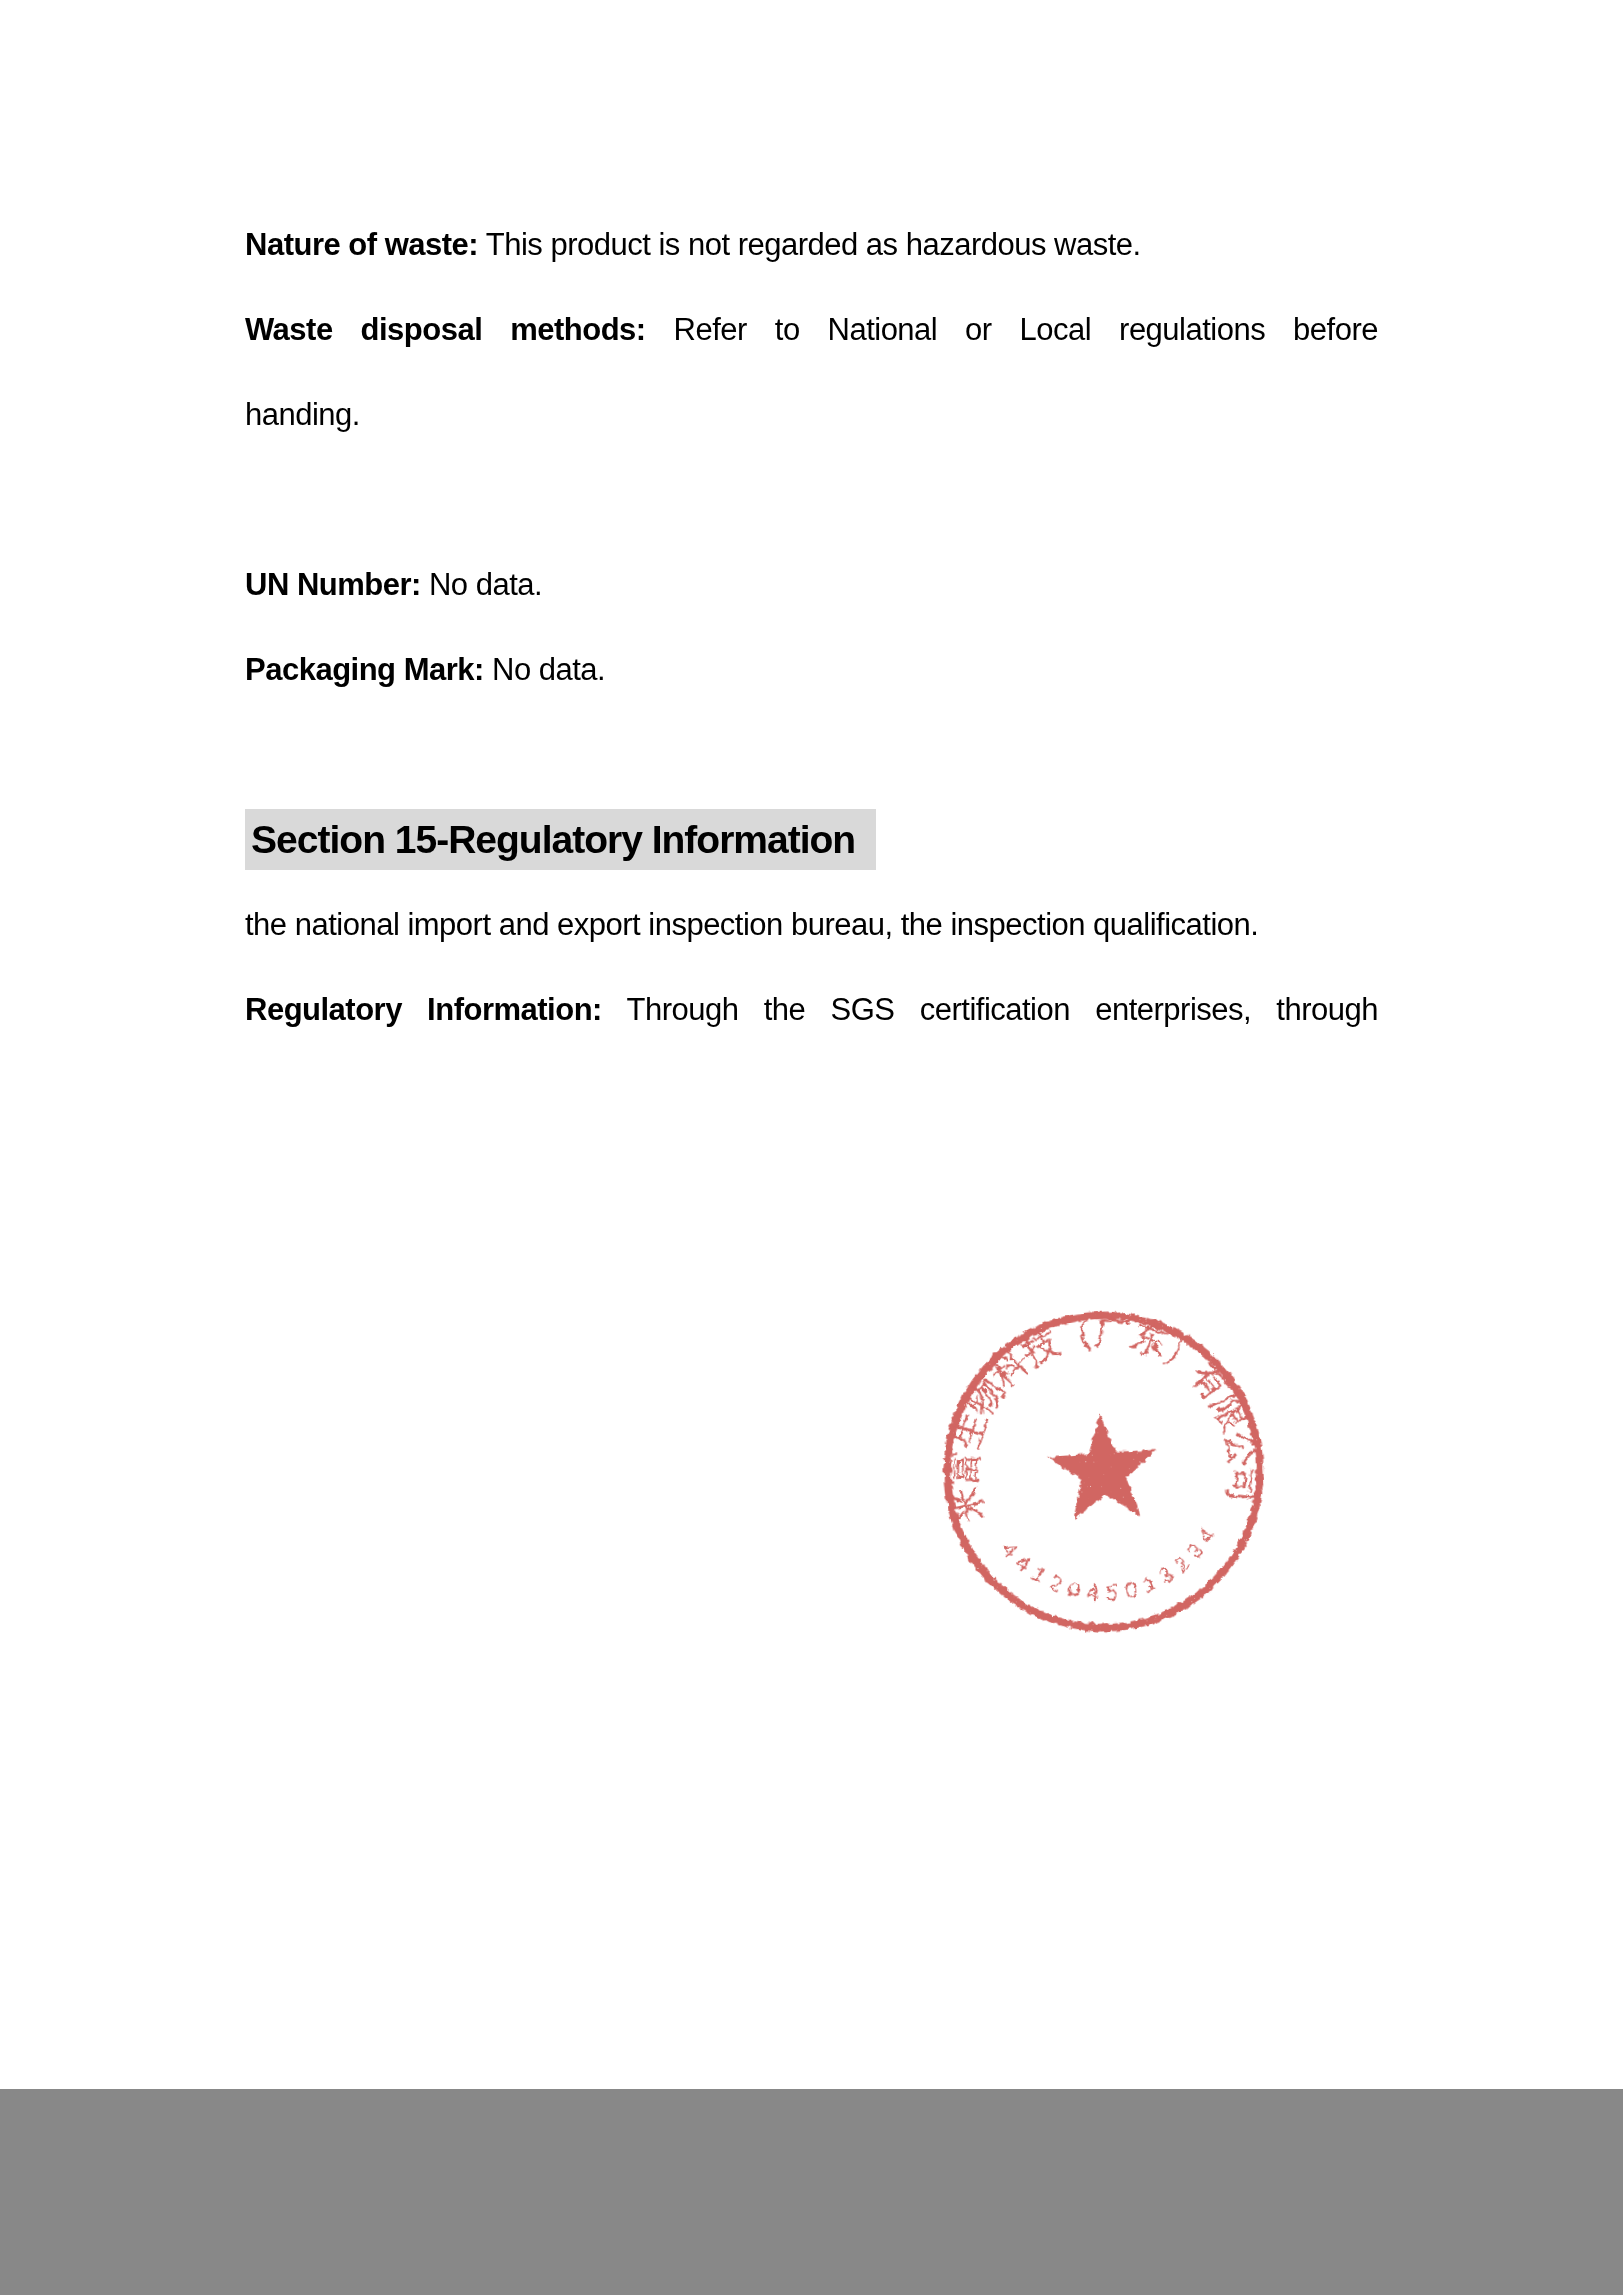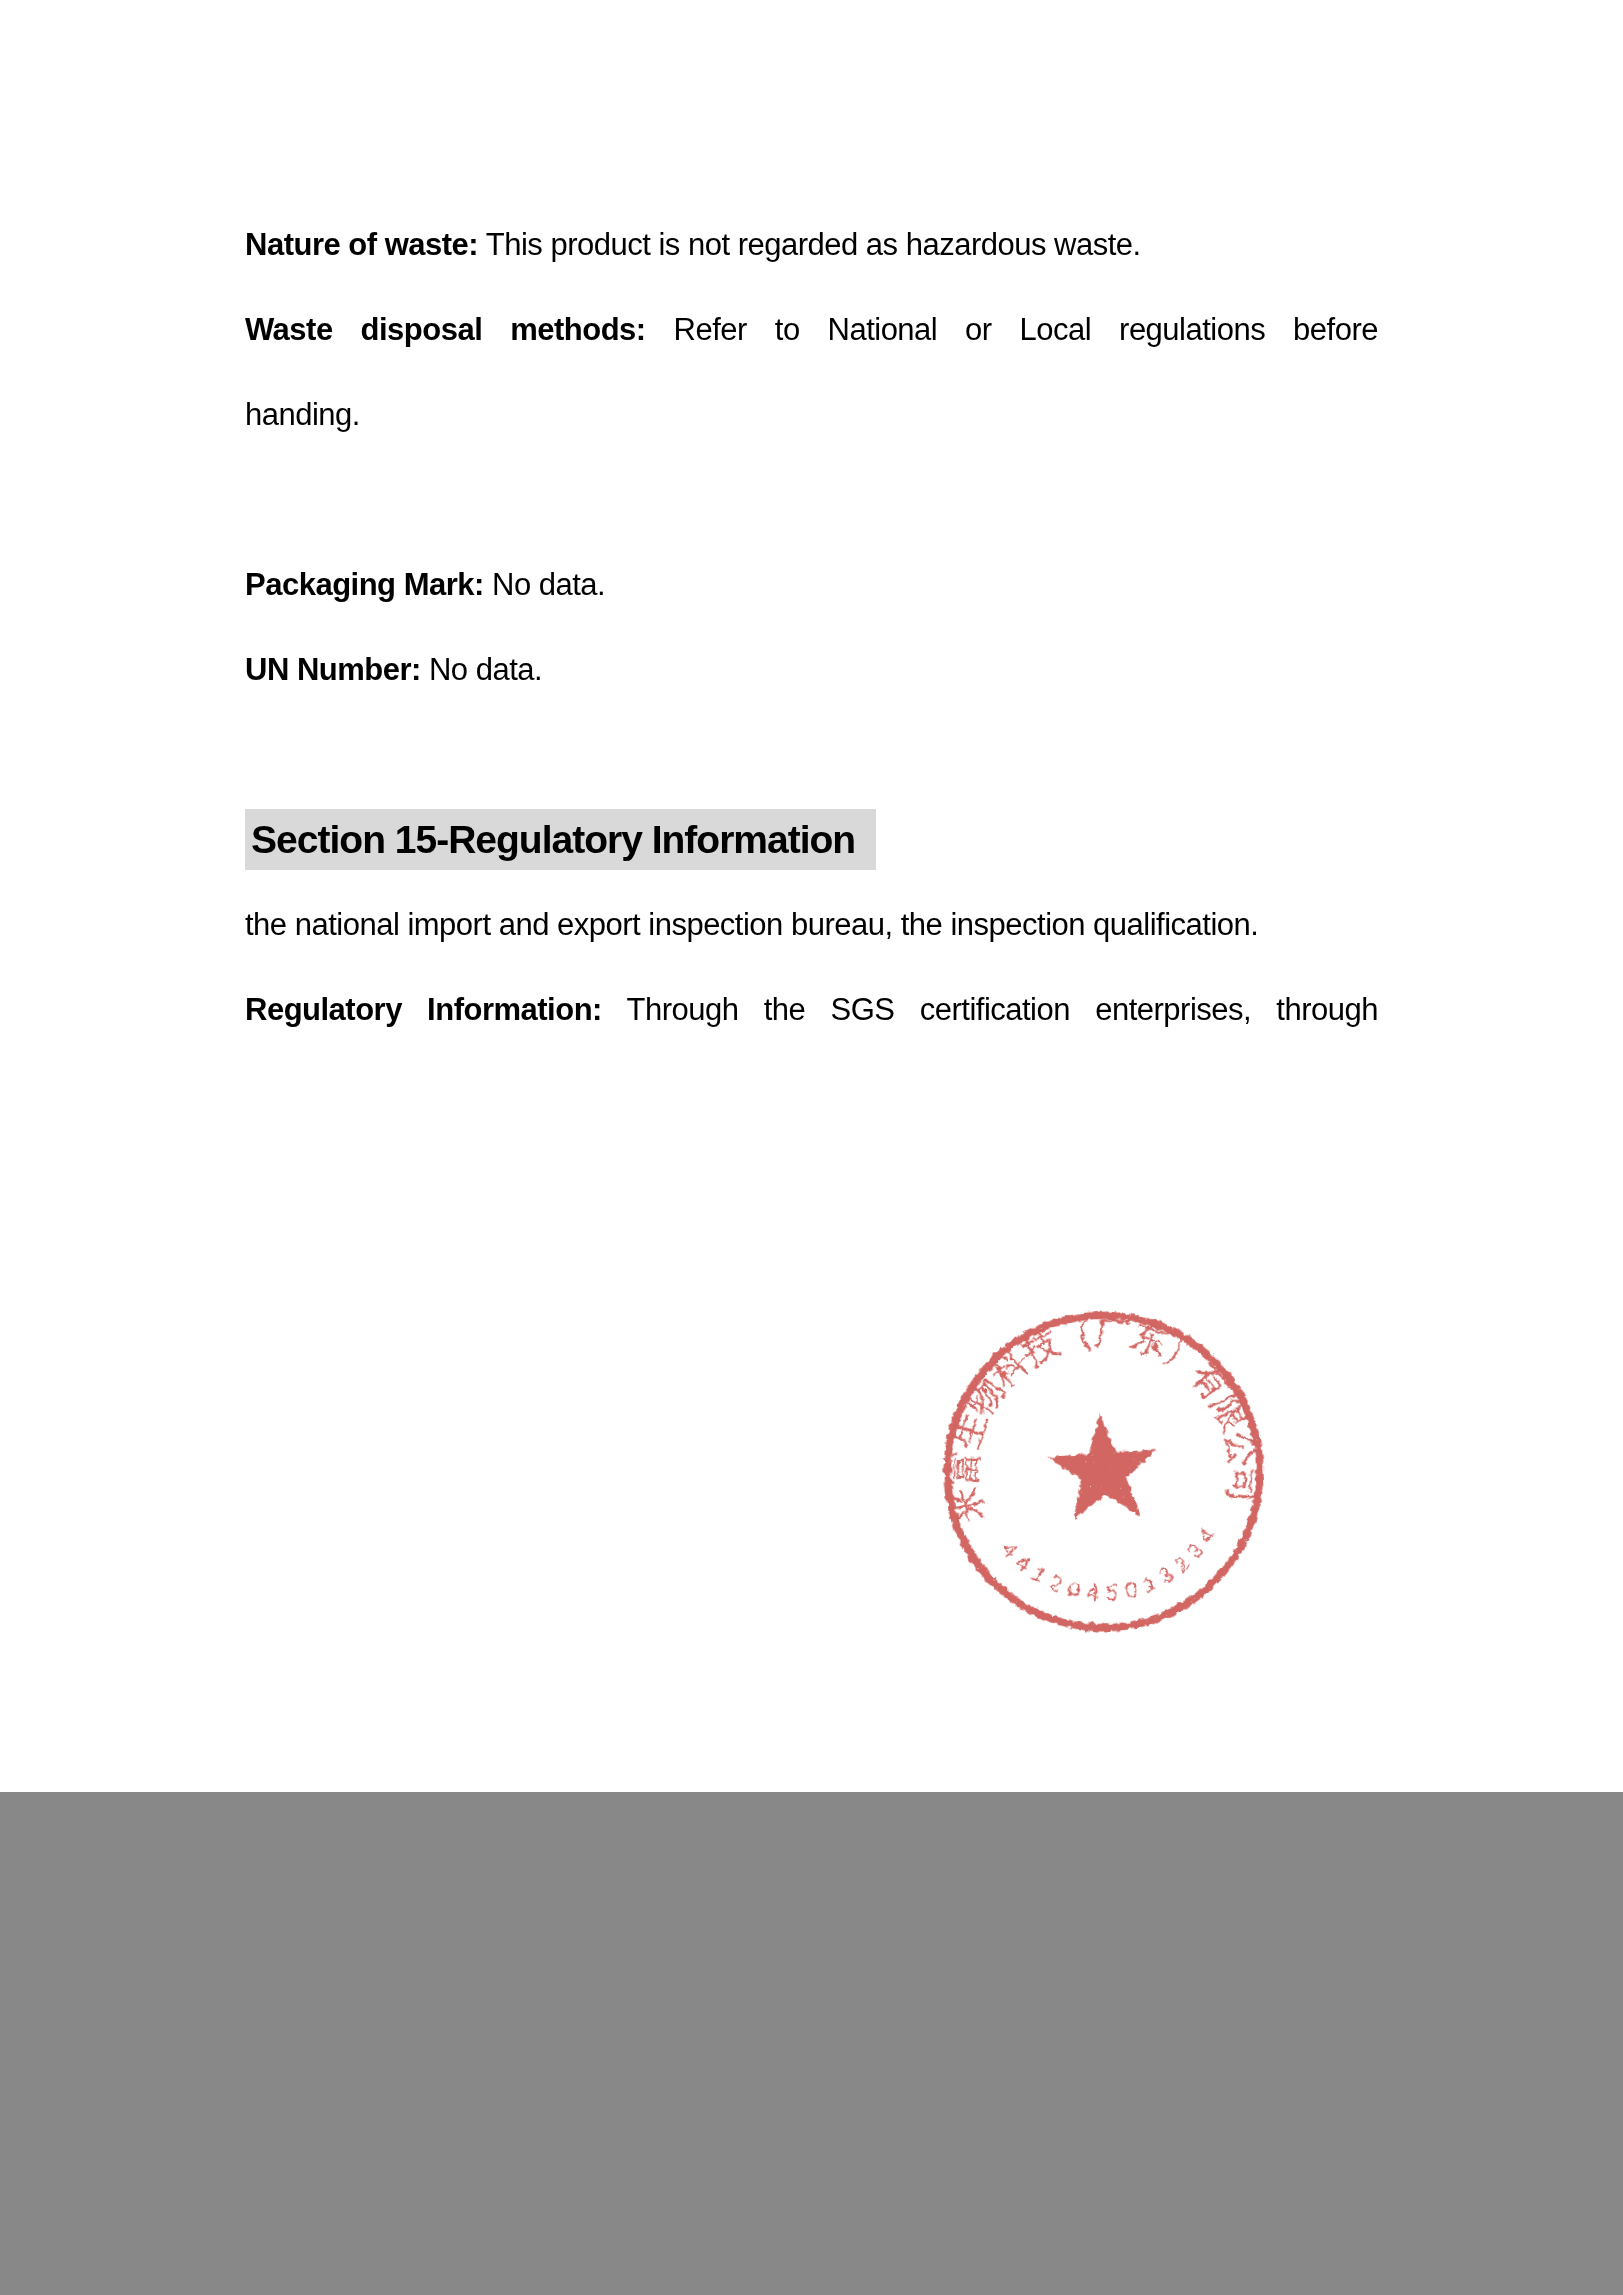--- a/index.html
+++ b/index.html
@@ -6,21 +6,21 @@
     --hl: #d9d9d9;
     --stamp-red: #c84440;
     --ink: #000000;
     --paper: #ffffff;
   }
   * { margin: 0; padding: 0; box-sizing: border-box; }
   html, body { background: #888; }
   .page {
     position: relative;
     width: 1623px;
-    height: 1792px;
+    height: 2089px;
     background: var(--paper);
     font-family: "Liberation Sans", sans-serif;
     color: var(--ink);
     overflow: hidden;
   }
   .content {
     position: absolute;
     left: 245px;
     right: 245px;
     top: 202px;
@@ -72,23 +72,23 @@
     <p class="line"><span class="label">Nature of waste:</span> <span>This product is not regarded as hazardous waste.</span></p>
 
     <p class="line just"><span class="label">Waste disposal methods:</span> <span>Refer to National or Local regulations before</span></p>
     <p class="line"><span>handing.</span></p>
 
 
     <div class="blank"></div>
 
 
 
+    <p class="line"><span class="label">UN Number:</span> <span>No data.</span></p>
+
     <p class="line"><span class="label">Packaging Mark:</span> <span>No data.</span></p>
-
-    <p class="line"><span class="label">UN Number:</span> <span>No data.</span></p>
 
     <div class="blank"></div>
 
     <p class="hline"><span class="hl">Section 15-Regulatory Information</span></p>
 
     <p class="line"><span>the national import and export inspection bureau, the inspection qualification.</span></p>
     <p class="line just"><span class="label">Regulatory Information:</span> <span>Through the SGS certification enterprises, through</span></p>
 
     <div class="blank"></div>
 

